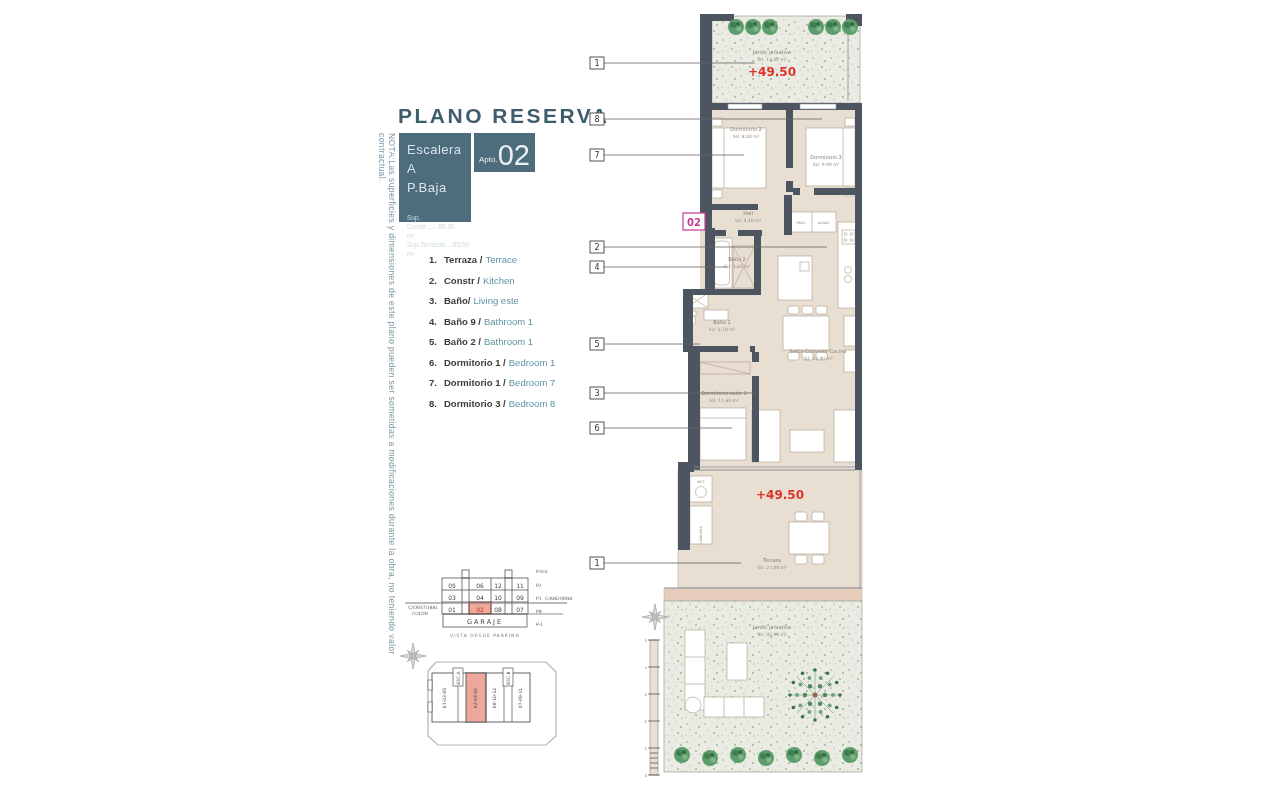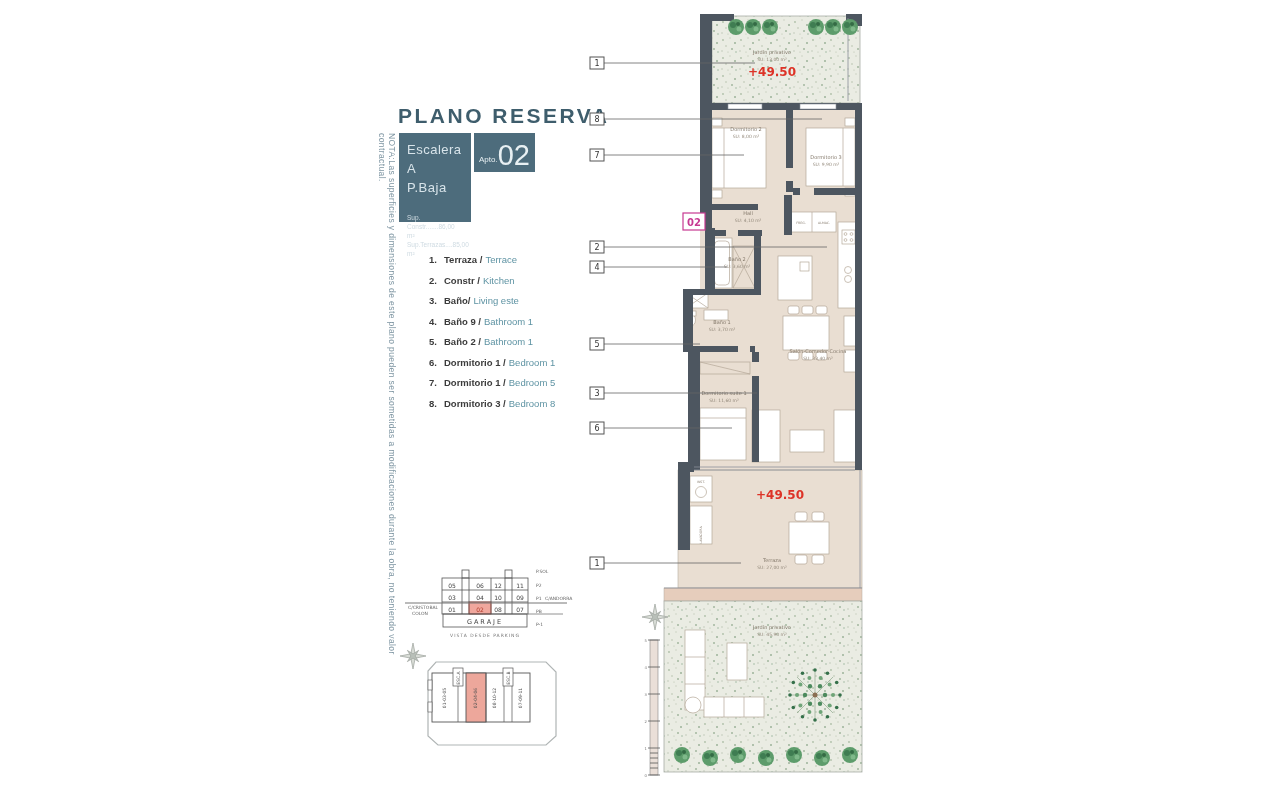--- a/index.html
+++ b/index.html
@@ -55,21 +55,21 @@
     <span class="apto-num">02</span>
   </div>
 
   <ol class="legend">
     <li class="legend-item"><span class="lnum">1.</span><span class="les">Terraza /</span><span class="len">Terrace</span></li>
     <li class="legend-item"><span class="lnum">2.</span><span class="les">Constr /</span><span class="len">Kitchen</span></li>
     <li class="legend-item"><span class="lnum">3.</span><span class="les">Baño/</span><span class="len">Living este</span></li>
     <li class="legend-item"><span class="lnum">4.</span><span class="les">Baño 9 /</span><span class="len">Bathroom 1</span></li>
     <li class="legend-item"><span class="lnum">5.</span><span class="les">Baño 2 /</span><span class="len">Bathroom 1</span></li>
     <li class="legend-item"><span class="lnum">6.</span><span class="les">Dormitorio 1 /</span><span class="len">Bedroom 1</span></li>
-    <li class="legend-item"><span class="lnum">7.</span><span class="les">Dormitorio 1 /</span><span class="len">Bedroom 5</span></li>
+    <li class="legend-item"><span class="lnum">7.</span><span class="les">Dormitorio 1 /</span><span class="len">Bedroom 7</span></li>
     <li class="legend-item"><span class="lnum">8.</span><span class="les">Dormitorio 3 /</span><span class="len">Bedroom 8</span></li>
   </ol>
 
   <svg width="1280" height="800" viewBox="0 0 1280 800">
     <defs>
       <pattern id="speckle" width="18" height="18" patternUnits="userSpaceOnUse">
         <rect width="18" height="18" fill="#eaece3"></rect>
         <circle cx="3" cy="4" r="0.9" fill="#aebfa8"></circle>
           <circle cx="10" cy="2" r="0.7" fill="#c3cbbb"></circle>
         <circle cx="15" cy="7" r="1" fill="#9db39a"></circle>

